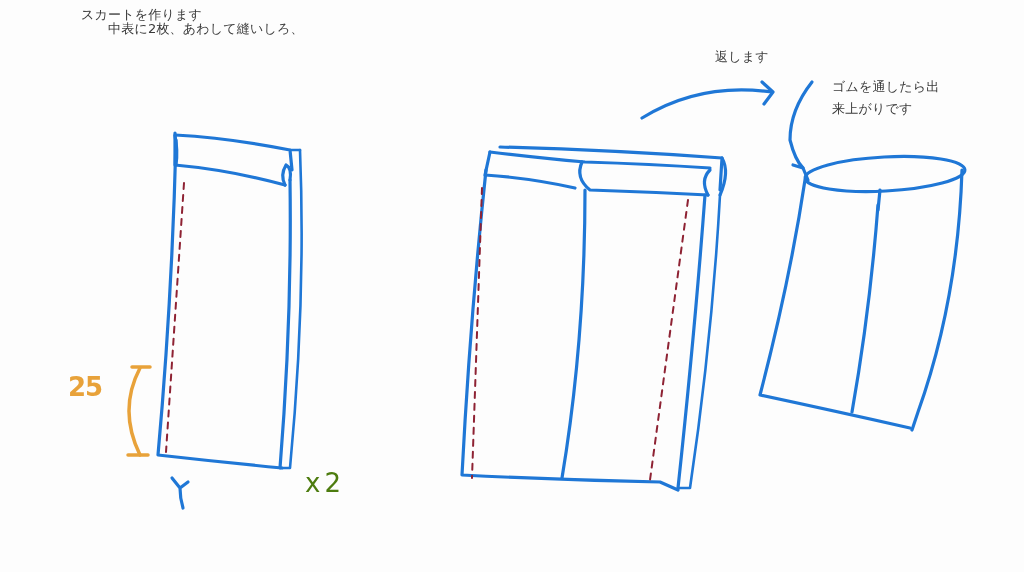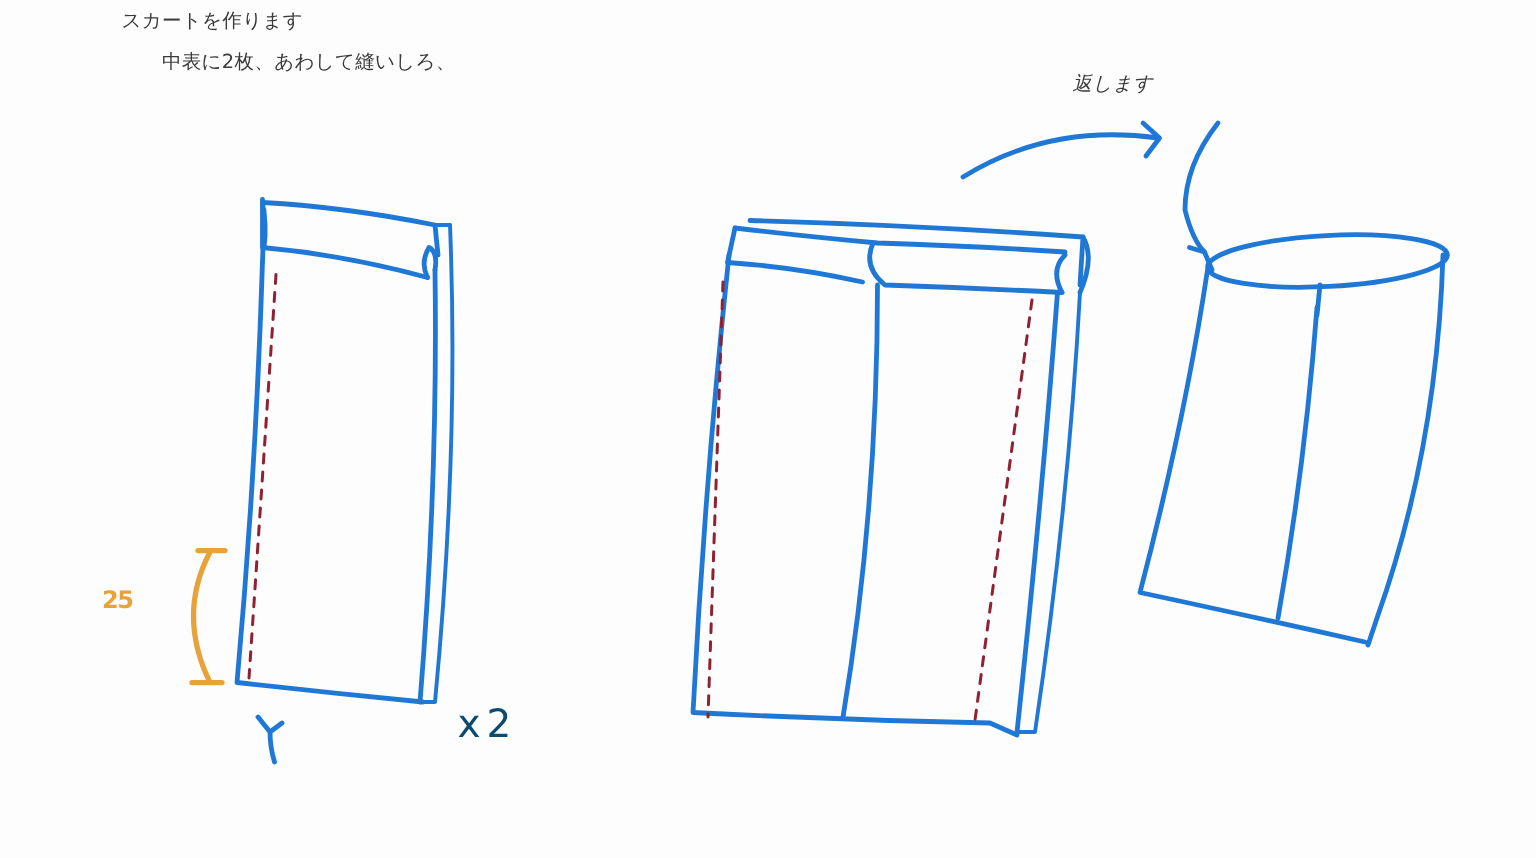--- a/index.html
+++ b/index.html
@@ -8,31 +8,31 @@
       background: #fdfdfd;
       font-family: "DejaVu Sans", "Liberation Sans", sans-serif;
       position: relative;
     }
     .canvas { position: absolute; left: 0; top: 0; width: 1024px; height: 460px; }
     .note {
       position: absolute; color: #3a3a3a; font-size: 13px; line-height: 22px;
       white-space: nowrap; letter-spacing: 0.2px;
     }
     .title-note { left: 81px; top: 4px; }
-    .step1-note { left: 108px; top: 31px; text-align: right; }
-    .step2-note { left: 715px; top: 46px; font-style: italic; }
+    .step1-note { left: 108px; top: 18px; text-align: right; }
+    .step2-note { left: 715px; top: 46px; }
     .step3-note { left: 832px; top: 76px; }
     .bottom-note { left: 233px; top: 521px; }
     .measure-label {
-      position: absolute; left: 68px; top: 390px;
-      color: #e8a23a; font-size: 16px; font-weight: bold; letter-spacing: -1px;
+      position: absolute; left: 68px; top: 372px;
+      color: #e8a23a; font-size: 26px; font-weight: bold; letter-spacing: -1px;
     }
     .multiplier {
       position: absolute; left: 305px; top: 468px;
-      color: #0c4a6e; font-size: 26px; letter-spacing: 4px;
+      color: #4d7c0f; font-size: 26px; letter-spacing: 4px;
     }
     svg path, svg line, svg ellipse { fill: none; stroke-linecap: round; stroke-linejoin: round; }
     .blue { stroke: #1f77d6; stroke-width: 3.2; }
     .blue-thin { stroke: #1f77d6; stroke-width: 2.6; }
     .stitch { stroke: #8e2233; stroke-width: 2; stroke-dasharray: 6 6; }
     .orange { stroke: #e8a23a; stroke-width: 3.5; }
   </style>
 </head>
 <body>
 
@@ -87,15 +87,19 @@
       <path class="blue" d="M878 205 Q870 310 852 412"></path>
       <path class="blue" d="M962 170 Q958 300 918 412 L912 430"></path>
     </g>
   </svg>
 
   <div class="note title-note">スカートを作ります</div>
   <div class="note step1-note">
     <div>中表に2枚、あわして縫いしろ、</div>
   </div>
   <div class="note step2-note">返します</div>
+  <div class="note step3-note">
+    <div>ゴムを通したら出</div>
+    <div>来上がりです</div>
+  </div>
   <div class="measure-label">25</div>
   <div class="multiplier">x2</div>
 </div>
 
 </body></html>

